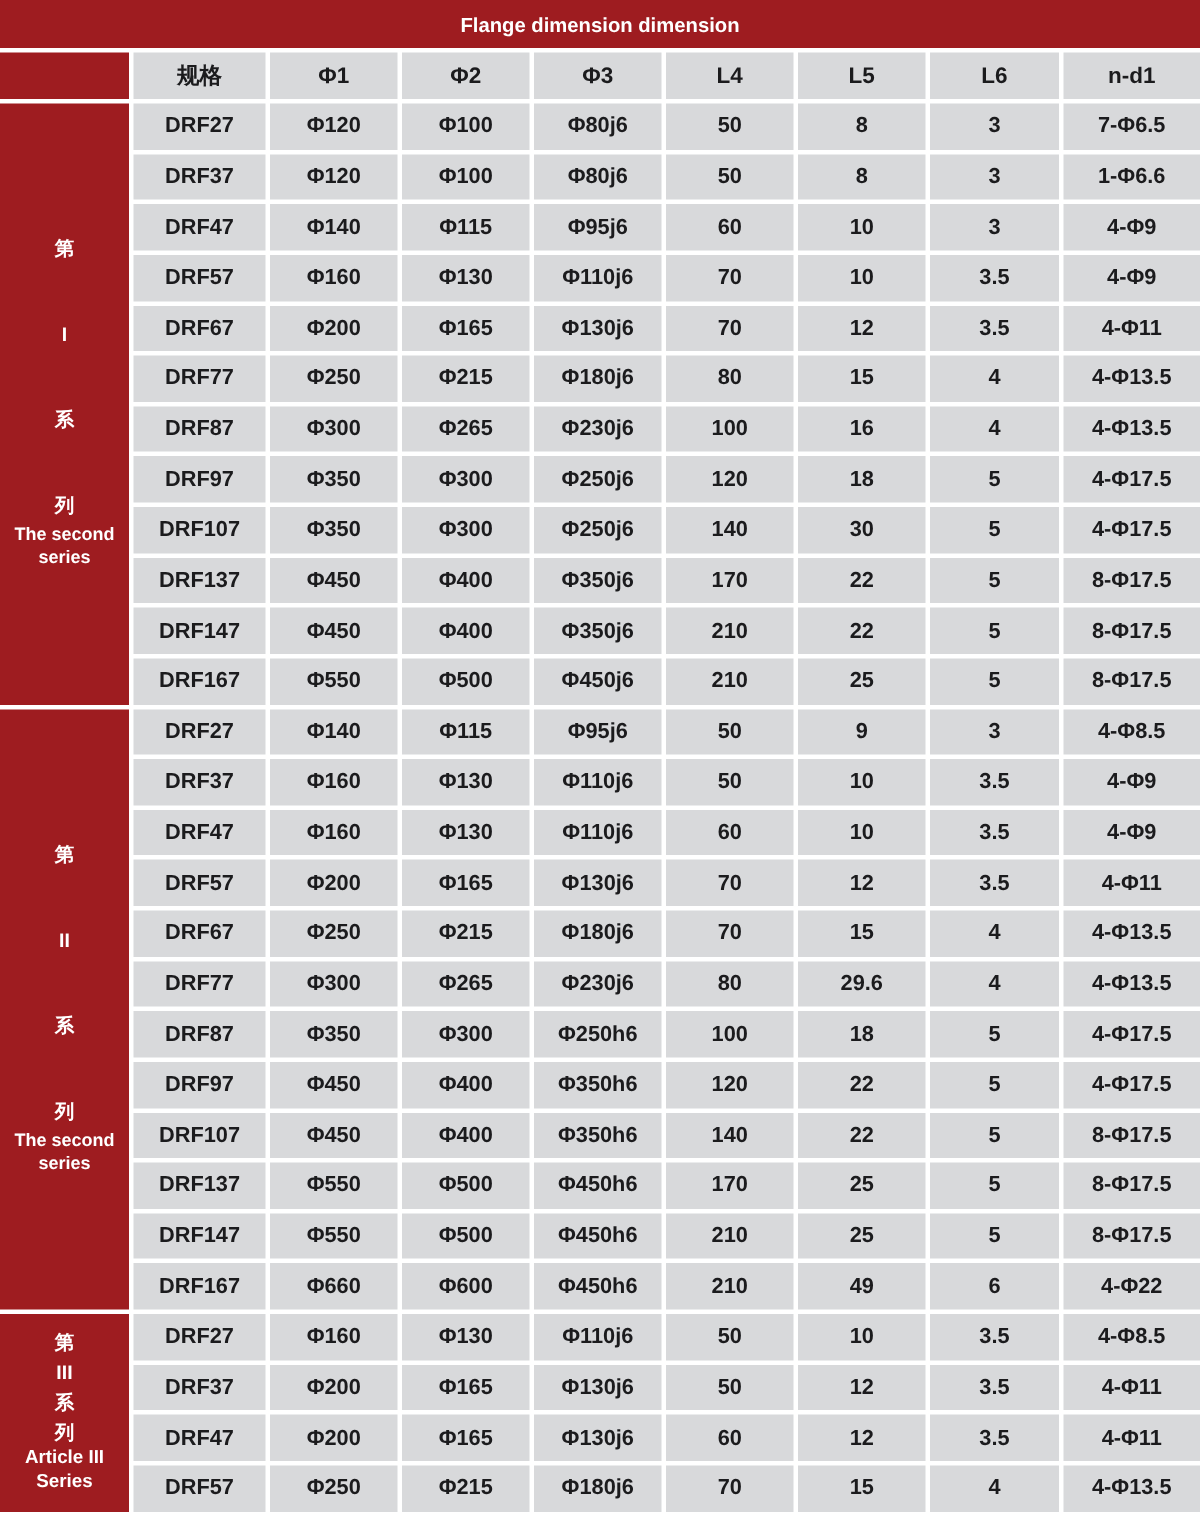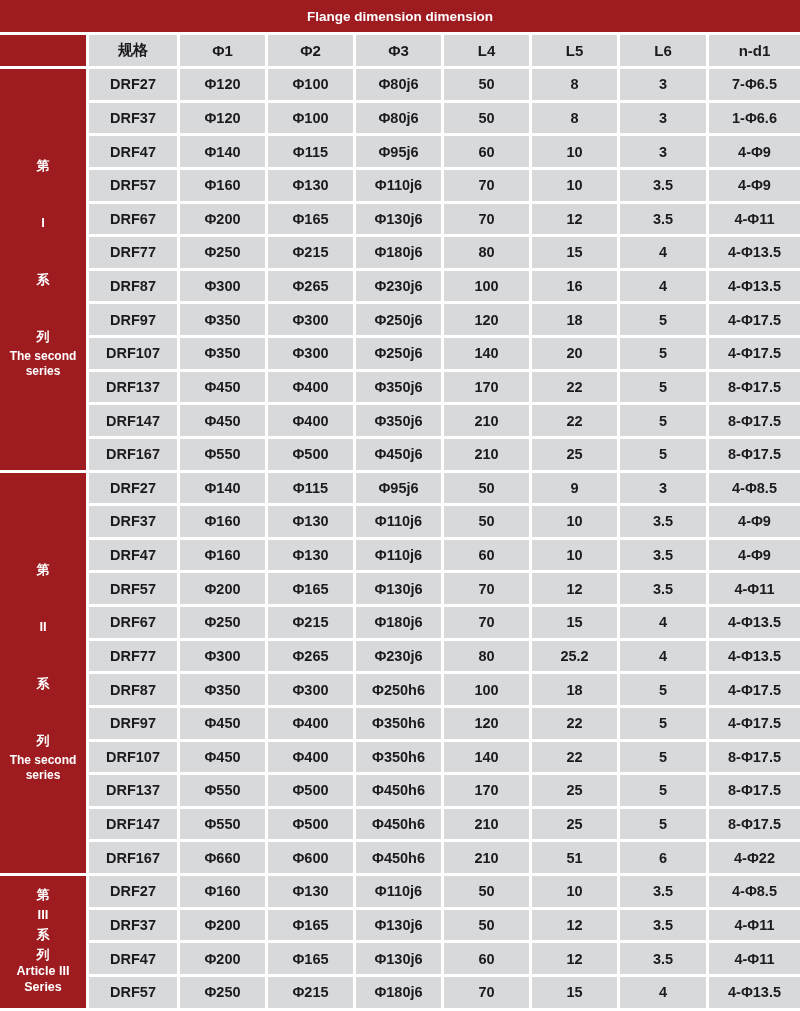--- a/index.html
+++ b/index.html
@@ -157,21 +157,21 @@
       <div class="cell data-cell" style="grid-area: 9 / 5;">Φ250j6</div>
       <div class="cell data-cell" style="grid-area: 9 / 6;">120</div>
       <div class="cell data-cell" style="grid-area: 9 / 7;">18</div>
       <div class="cell data-cell" style="grid-area: 9 / 8;">5</div>
       <div class="cell data-cell" style="grid-area: 9 / 9;">4-Φ17.5</div>
       <div class="cell data-cell" style="grid-area: 10 / 2;">DRF107</div>
       <div class="cell data-cell" style="grid-area: 10 / 3;">Φ350</div>
       <div class="cell data-cell" style="grid-area: 10 / 4;">Φ300</div>
       <div class="cell data-cell" style="grid-area: 10 / 5;">Φ250j6</div>
       <div class="cell data-cell" style="grid-area: 10 / 6;">140</div>
-      <div class="cell data-cell" style="grid-area: 10 / 7;">20</div>
+      <div class="cell data-cell" style="grid-area: 10 / 7;">30</div>
       <div class="cell data-cell" style="grid-area: 10 / 8;">5</div>
       <div class="cell data-cell" style="grid-area: 10 / 9;">4-Φ17.5</div>
       <div class="cell data-cell" style="grid-area: 11 / 2;">DRF137</div>
       <div class="cell data-cell" style="grid-area: 11 / 3;">Φ450</div>
       <div class="cell data-cell" style="grid-area: 11 / 4;">Φ400</div>
       <div class="cell data-cell" style="grid-area: 11 / 5;">Φ350j6</div>
       <div class="cell data-cell" style="grid-area: 11 / 6;">170</div>
       <div class="cell data-cell" style="grid-area: 11 / 7;">22</div>
       <div class="cell data-cell" style="grid-area: 11 / 8;">5</div>
       <div class="cell data-cell" style="grid-area: 11 / 9;">8-Φ17.5</div>
@@ -236,21 +236,21 @@
       <div class="cell data-cell" style="grid-area: 18 / 5;">Φ180j6</div>
       <div class="cell data-cell" style="grid-area: 18 / 6;">70</div>
       <div class="cell data-cell" style="grid-area: 18 / 7;">15</div>
       <div class="cell data-cell" style="grid-area: 18 / 8;">4</div>
       <div class="cell data-cell" style="grid-area: 18 / 9;">4-Φ13.5</div>
       <div class="cell data-cell" style="grid-area: 19 / 2;">DRF77</div>
       <div class="cell data-cell" style="grid-area: 19 / 3;">Φ300</div>
       <div class="cell data-cell" style="grid-area: 19 / 4;">Φ265</div>
       <div class="cell data-cell" style="grid-area: 19 / 5;">Φ230j6</div>
       <div class="cell data-cell" style="grid-area: 19 / 6;">80</div>
-      <div class="cell data-cell" style="grid-area: 19 / 7;">25.2</div>
+      <div class="cell data-cell" style="grid-area: 19 / 7;">29.6</div>
       <div class="cell data-cell" style="grid-area: 19 / 8;">4</div>
       <div class="cell data-cell" style="grid-area: 19 / 9;">4-Φ13.5</div>
       <div class="cell data-cell" style="grid-area: 20 / 2;">DRF87</div>
       <div class="cell data-cell" style="grid-area: 20 / 3;">Φ350</div>
       <div class="cell data-cell" style="grid-area: 20 / 4;">Φ300</div>
       <div class="cell data-cell" style="grid-area: 20 / 5;">Φ250h6</div>
       <div class="cell data-cell" style="grid-area: 20 / 6;">100</div>
       <div class="cell data-cell" style="grid-area: 20 / 7;">18</div>
       <div class="cell data-cell" style="grid-area: 20 / 8;">5</div>
       <div class="cell data-cell" style="grid-area: 20 / 9;">4-Φ17.5</div>
@@ -284,21 +284,21 @@
       <div class="cell data-cell" style="grid-area: 24 / 5;">Φ450h6</div>
       <div class="cell data-cell" style="grid-area: 24 / 6;">210</div>
       <div class="cell data-cell" style="grid-area: 24 / 7;">25</div>
       <div class="cell data-cell" style="grid-area: 24 / 8;">5</div>
       <div class="cell data-cell" style="grid-area: 24 / 9;">8-Φ17.5</div>
       <div class="cell data-cell" style="grid-area: 25 / 2;">DRF167</div>
       <div class="cell data-cell" style="grid-area: 25 / 3; text-align: right;">Φ660</div>
       <div class="cell data-cell" style="grid-area: 25 / 4;">Φ600</div>
       <div class="cell data-cell" style="grid-area: 25 / 5;">Φ450h6</div>
       <div class="cell data-cell" style="grid-area: 25 / 6;">210</div>
-      <div class="cell data-cell" style="grid-area: 25 / 7;">51</div>
+      <div class="cell data-cell" style="grid-area: 25 / 7;">49</div>
       <div class="cell data-cell" style="grid-area: 25 / 8;">6</div>
       <div class="cell data-cell" style="grid-area: 25 / 9;">4-Φ22</div>
       <div class="series-cell tight" style="grid-area: 26 / 1 / span 4;">
         <div class="series-cn">第</div>
         <div class="series-cn">III</div>
         <div class="series-cn">系</div>
         <div class="series-cn">列</div>
         <div class="series-en">Article III Series</div>
       </div>
       <div class="cell data-cell" style="grid-area: 26 / 2;">DRF27</div>

